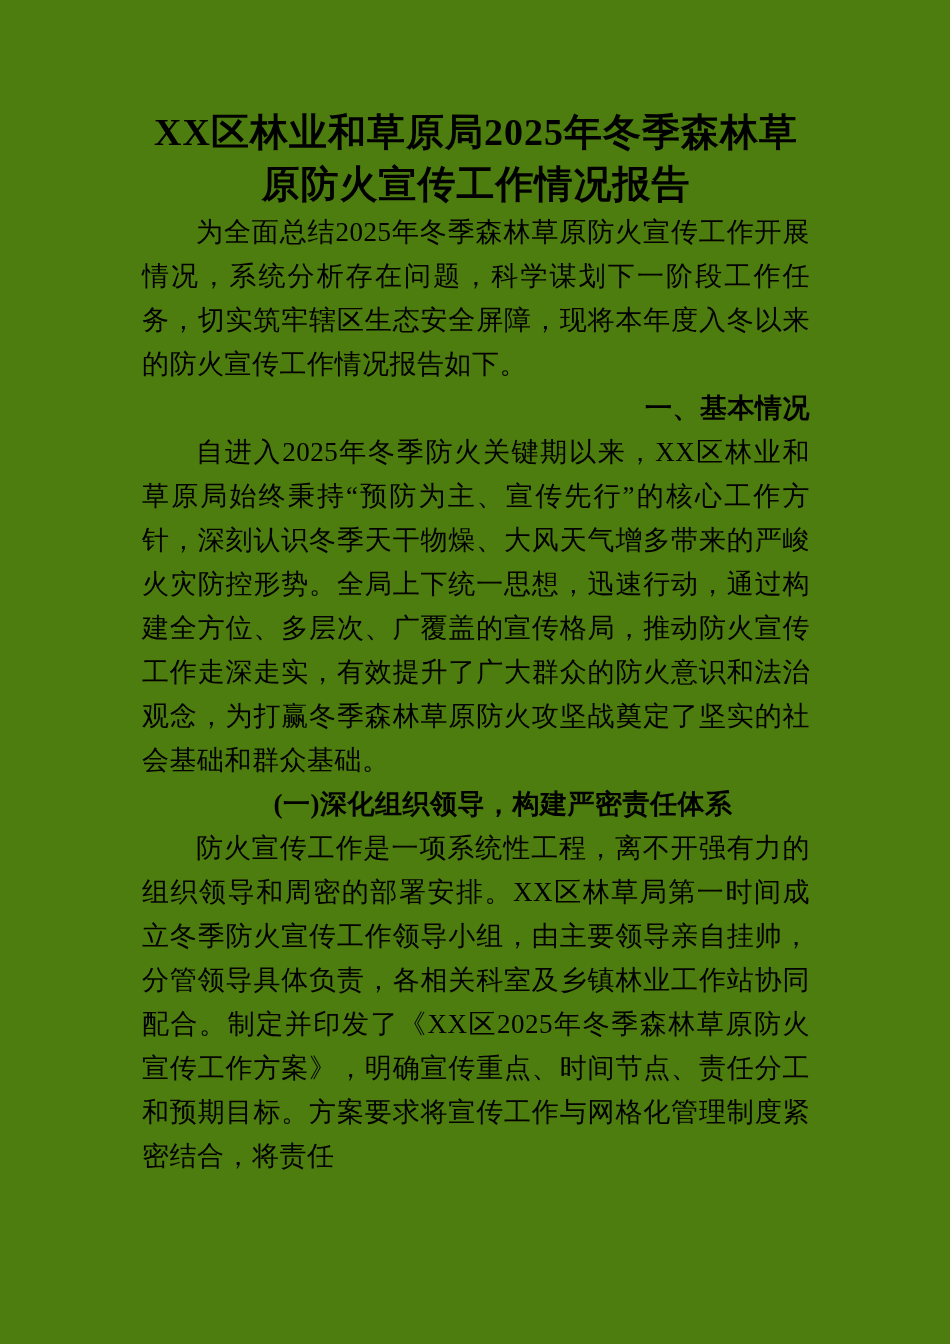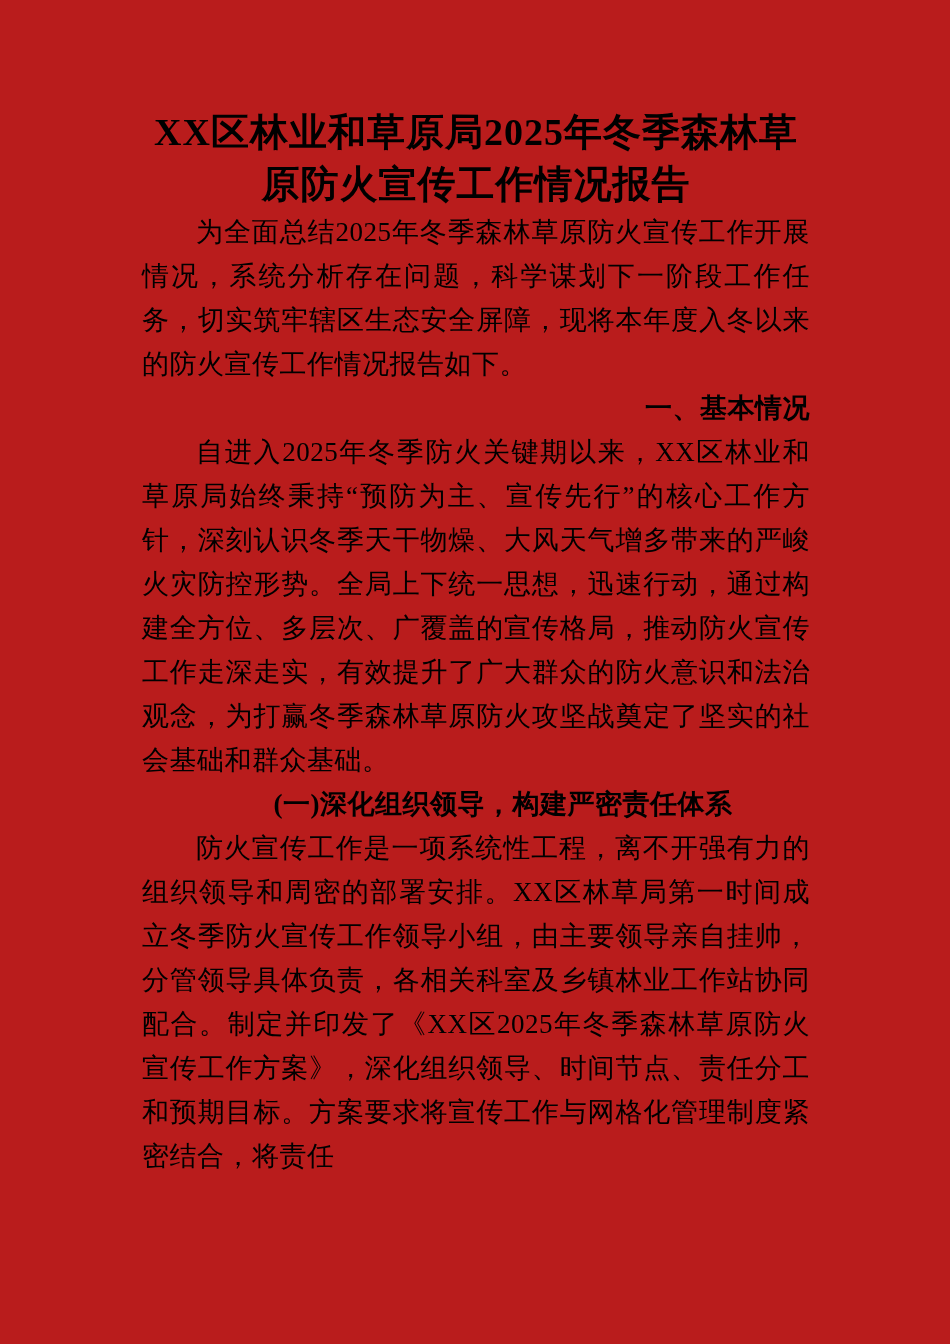--- a/index.html
+++ b/index.html
@@ -1,21 +1,21 @@
 <!DOCTYPE html>
 <html><head>
 <meta charset="utf-8">
 <style>
   * { margin: 0; padding: 0; box-sizing: border-box; }
   html, body { background: #ffffff; }
   .page {
     position: relative;
     width: 950px;
     height: 1344px;
-    background: #b91c1c;
+    background: #4d7c0f;
     color: #000000;
     overflow: hidden;
   }
   .content {
     padding: 106px 140px 0 142px;
   }
   .doc-title {
     font-family: "Liberation Serif", serif;
     font-weight: bold;
     font-size: 38px;
@@ -54,16 +54,16 @@
 <body>
 
 <div class="page">
   <div class="content">
     <h1 class="doc-title">XX区林业和草原局2025年冬季森林草原防火宣传工作情况报告</h1>
     <div class="body-block">
       <p class="para body-text">为全面总结2025年冬季森林草原防火宣传工作开展情况，系统分析存在问题，科学谋划下一阶段工作任务，切实筑牢辖区生态安全屏障，现将本年度入冬以来的防火宣传工作情况报告如下。</p>
       <p class="para section-heading">一、基本情况</p>
       <p class="para body-text">自进入2025年冬季防火关键期以来，XX区林业和草原局始终秉持“预防为主、宣传先行”的核心工作方针，深刻认识冬季天干物燥、大风天气增多带来的严峻火灾防控形势。全局上下统一思想，迅速行动，通过构建全方位、多层次、广覆盖的宣传格局，推动防火宣传工作走深走实，有效提升了广大群众的防火意识和法治观念，为打赢冬季森林草原防火攻坚战奠定了坚实的社会基础和群众基础。</p>
       <p class="para sub-heading">(一)深化组织领导，构建严密责任体系</p>
-      <p class="para body-text">防火宣传工作是一项系统性工程，离不开强有力的组织领导和周密的部署安排。XX区林草局第一时间成立冬季防火宣传工作领导小组，由主要领导亲自挂帅，分管领导具体负责，各相关科室及乡镇林业工作站协同配合。制定并印发了《XX区2025年冬季森林草原防火宣传工作方案》，深化组织领导、时间节点、责任分工和预期目标。方案要求将宣传工作与网格化管理制度紧密结合，将责任</p>
+      <p class="para body-text">防火宣传工作是一项系统性工程，离不开强有力的组织领导和周密的部署安排。XX区林草局第一时间成立冬季防火宣传工作领导小组，由主要领导亲自挂帅，分管领导具体负责，各相关科室及乡镇林业工作站协同配合。制定并印发了《XX区2025年冬季森林草原防火宣传工作方案》，明确宣传重点、时间节点、责任分工和预期目标。方案要求将宣传工作与网格化管理制度紧密结合，将责任</p>
     </div>
   </div>
 </div>
 
 </body></html>

